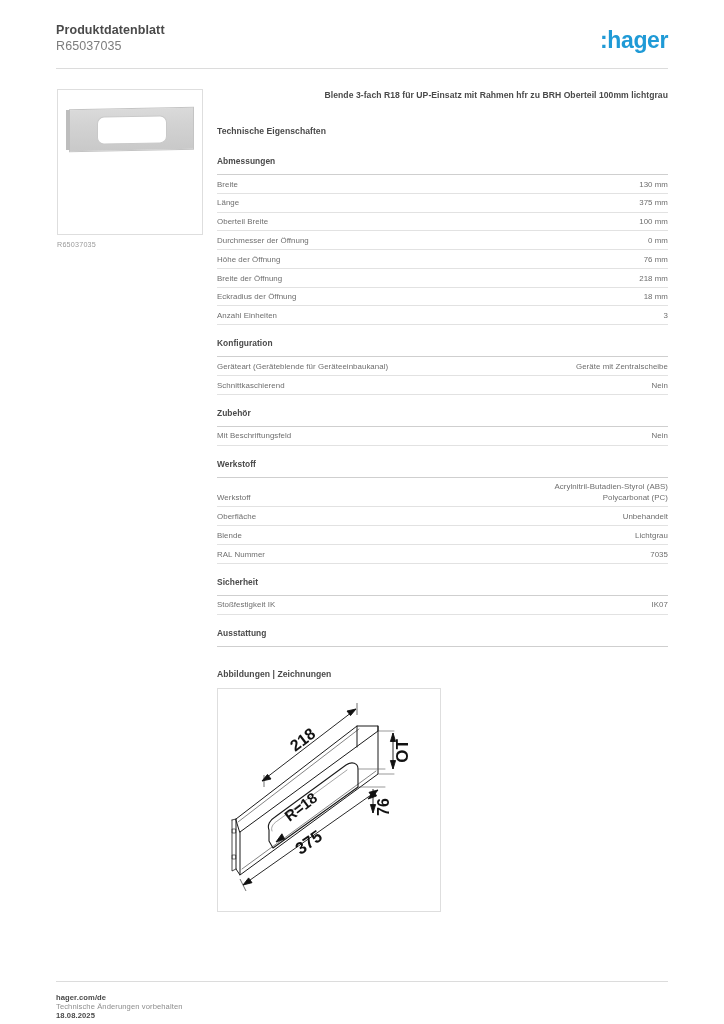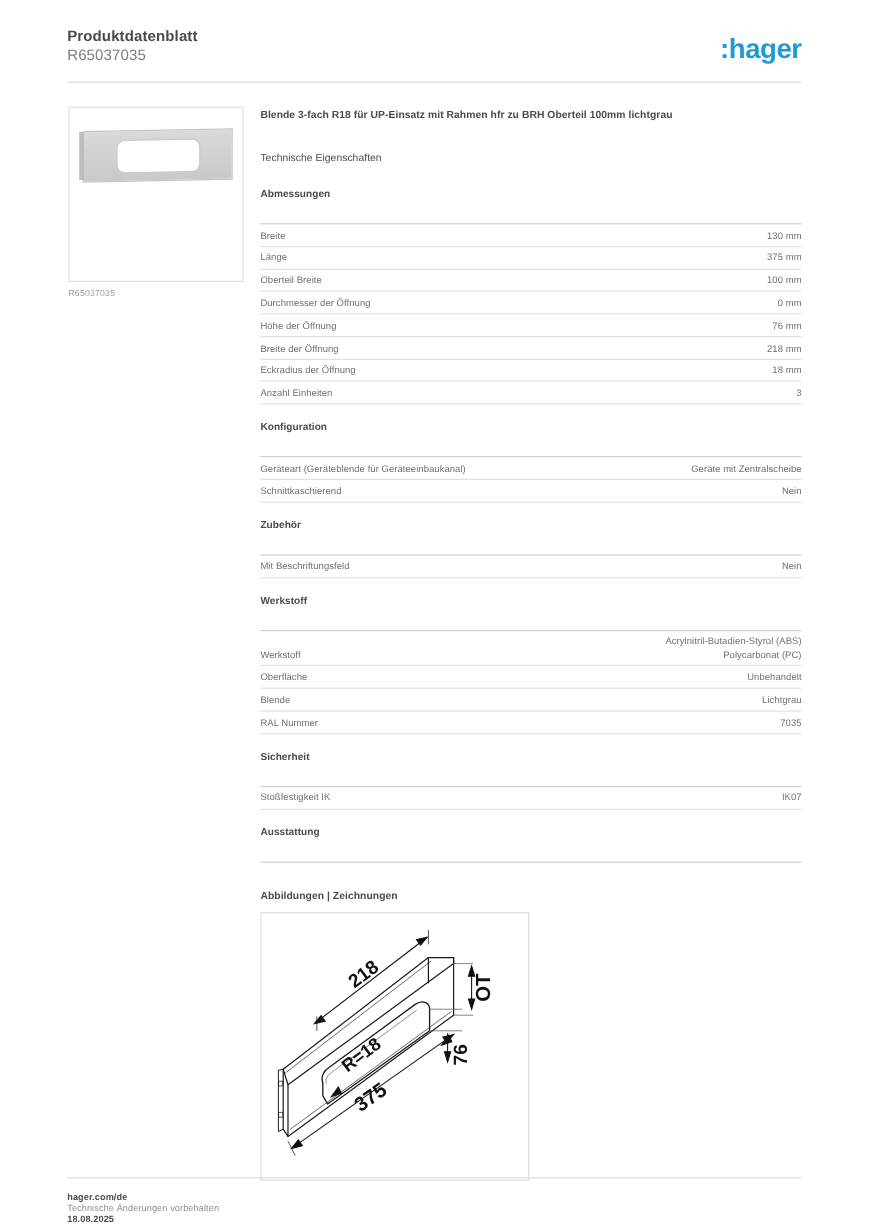--- a/index.html
+++ b/index.html
@@ -134,39 +134,40 @@
     top: 89px;
     width: 451px;
   }
   .product-name {
     font-size: 8.6px;
     font-weight: bold;
     color: #4a4a4a;
     line-height: 12px;
     letter-spacing: .05px;
     margin: 0 0 25px 0;
+    text-align: right;
   }
   .tech-heading {
     font-size: 8.6px;
-    font-weight: normal;
+    font-weight: bold;
     color: #4a4a4a;
     letter-spacing: .05px;
     margin: 0 0 20px 0;
   }
 
   
   .spec-group {
     margin-bottom: 13px;
   }
   .group-title {
     font-size: 8.4px;
     font-weight: bold;
     color: #4a4a4a;
     letter-spacing: .05px;
-    padding-bottom: 20px;
+    padding-bottom: 8px;
     border-bottom: 1px solid #cfcfcf;
   }
   .spec-row {
     display: flex;
     justify-content: space-between;
     align-items: flex-end;
     font-size: 7.9px;
     color: #6e6e6e;
     line-height: 11px;
     padding: 3.6px 0 3.2px 0;

